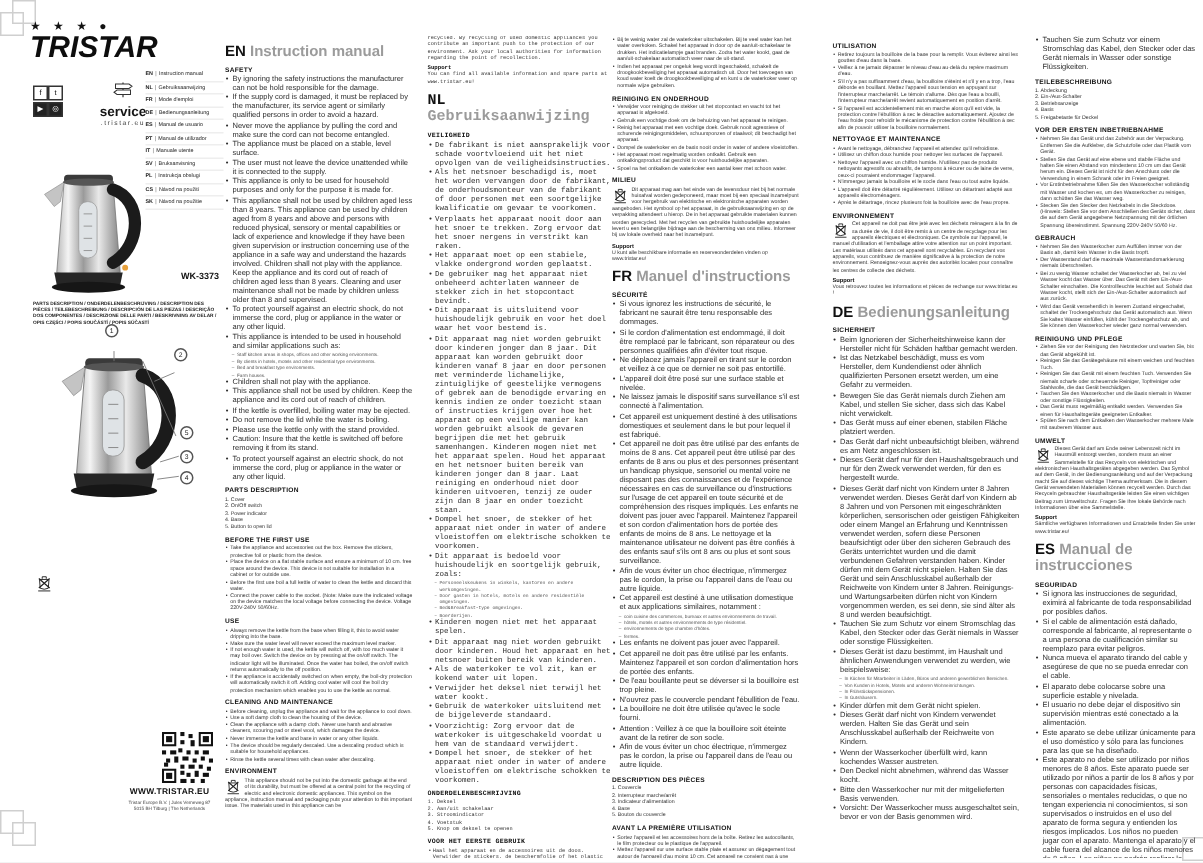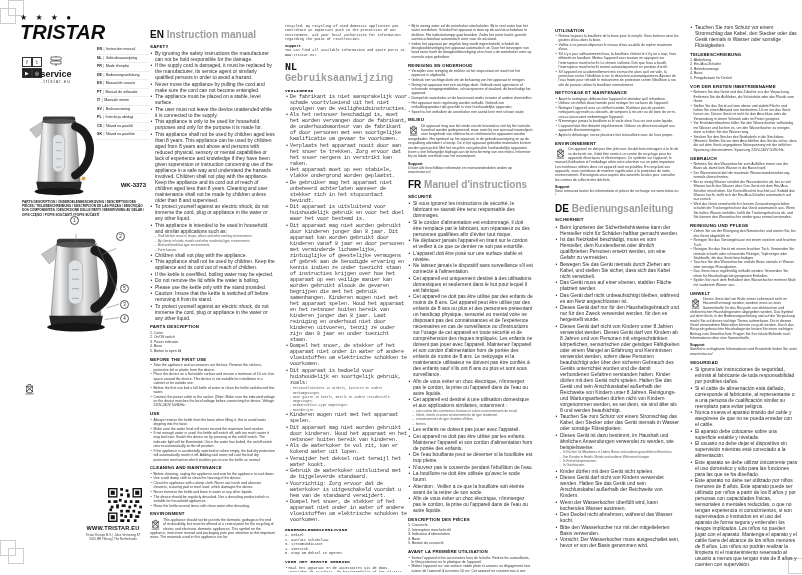--- a/index.html
+++ b/index.html
@@ -7,21 +7,21 @@
         font-family:"Liberation Sans",sans-serif;color:#2e2e2e;}
   
   .crop{position:absolute;border:1px solid #cfcfcf;background:transparent;}
   
   .brand{position:absolute;left:20px;top:14px;}
   .brand .stars{font-size:8px;letter-spacing:3px;color:#111;line-height:8px;}
   .brand .word{font-size:20px;font-weight:800;letter-spacing:0px;color:#0d0d0d;line-height:20px;font-style:italic;}
   .social{position:absolute;left:22px;top:57px;display:grid;grid-template-columns:9px 9px;grid-gap:1px;}
   .social .cell{width:8px;height:8px;border:1px solid #333;font-size:5px;line-height:8px;text-align:center;color:#111;}
   .social .cell.dark{background:#222;color:#fff;}
-  .service{position:absolute;left:30px;top:52px;width:52px;text-align:center;}
+  .service{position:absolute;left:56px;top:52px;width:52px;text-align:center;}
   .service .sv-word{font-size:9px;font-weight:bold;color:#151515;line-height:9px;}
   .service .sv-dom{font-size:4.5px;letter-spacing:1px;color:#444;}
   .langs{position:absolute;left:97px;top:46px;width:52px;}
   .lang-row{font-size:3.6px;line-height:7.5px;color:#222;white-space:nowrap;border-bottom:0.5px solid #eee;}
   .lang-row b{font-weight:bold;}
   .lang-row .sep{margin:0 1.5px;color:#666;}
   .model{position:absolute;left:104px;top:182px;width:42px;text-align:right;font-size:6px;font-weight:bold;color:#111;}
   .caption{position:absolute;left:22px;top:200px;width:126px;font-size:3.2px;line-height:4.2px;font-weight:bold;color:#222;}
   .kettle1{position:absolute;left:18px;top:110px;}
   .co{position:absolute;width:7px;height:7px;border:0.8px solid #555;border-radius:50%;
@@ -435,20 +435,21 @@
       <div class="env"><svg width="9" height="11" viewBox="0 0 10 13">
           <g fill="none" stroke="#222" stroke-width="0.7">
             <path d="M1.5 3.5 L8.5 3.5 L8 10 Q5 11.5 2 10 Z"></path>
             <path d="M3.5 3 L3.5 1.5 L6.5 1.5 L6.5 3"></path>
             <path d="M0.5 12 L9.5 12"></path>
           </g>
           <path d="M1 2.8 L9 9.8 M9 2.8 L1 9.8" stroke="#222" stroke-width="0.9"></path>
         </svg><span>Dieses Gerät darf am Ende seiner Lebenszeit nicht im Hausmüll entsorgt werden, sondern muss an einer Sammelstelle für das Recyceln von elektrischen und elektronischen Haushaltsgeräten abgegeben werden. Das Symbol auf dem Gerät, in der Bedienungsanleitung und auf der Verpackung macht Sie auf dieses wichtige Thema aufmerksam. Die in diesem Gerät verwendeten Materialien können recycelt werden. Durch das Recyceln gebrauchter Haushaltsgeräte leisten Sie einen wichtigen Beitrag zum Umweltschutz. Fragen Sie Ihre lokale Behörde nach Informationen über eine Sammelstelle.</span></div>
       <div class="suph">Support</div>
       <div class="p">Sämtliche verfügbaren Informationen und Ersatzteile finden Sie unter www.tristar.eu!</div>
+      <div class="h1b"><b>ES </b>Manual de instrucciones</div>
       <div class="h2">SEGURIDAD</div>
       <div class="b">Si ignora las instrucciones de seguridad, eximirá al fabricante de toda responsabilidad por posibles daños.</div>
       <div class="b">Si el cable de alimentación está dañado, corresponde al fabricante, al representante o a una persona de cualificación similar su reemplazo para evitar peligros.</div>
       <div class="b">Nunca mueva el aparato tirando del cable y asegúrese de que no se pueda enredar con el cable.</div>
       <div class="b">El aparato debe colocarse sobre una superficie estable y nivelada.</div>
       <div class="b">El usuario no debe dejar el dispositivo sin supervisión mientras esté conectado a la alimentación.</div>
       <div class="b">Este aparato se debe utilizar únicamente para el uso doméstico y sólo para las funciones para las que se ha diseñado.</div>
       <div class="b">Este aparato no debe ser utilizado por niños menores de 8 años. Este aparato puede ser utilizado por niños a partir de los 8 años y por personas con capacidades físicas, sensoriales o mentales reducidas, o que no tengan experiencia ni conocimientos, si son supervisados o instruidos en el uso del aparato de forma segura y entienden los riesgos implicados. Los niños no pueden jugar con el aparato. Mantenga el aparato y el cable fuera del alcance de los niños menores de 8 años. Los niños no podrán realizar la limpieza ni el mantenimiento reservado al usuario a menos que tengan más de 8 años y cuenten con supervisión.</div>
     </div>
 

